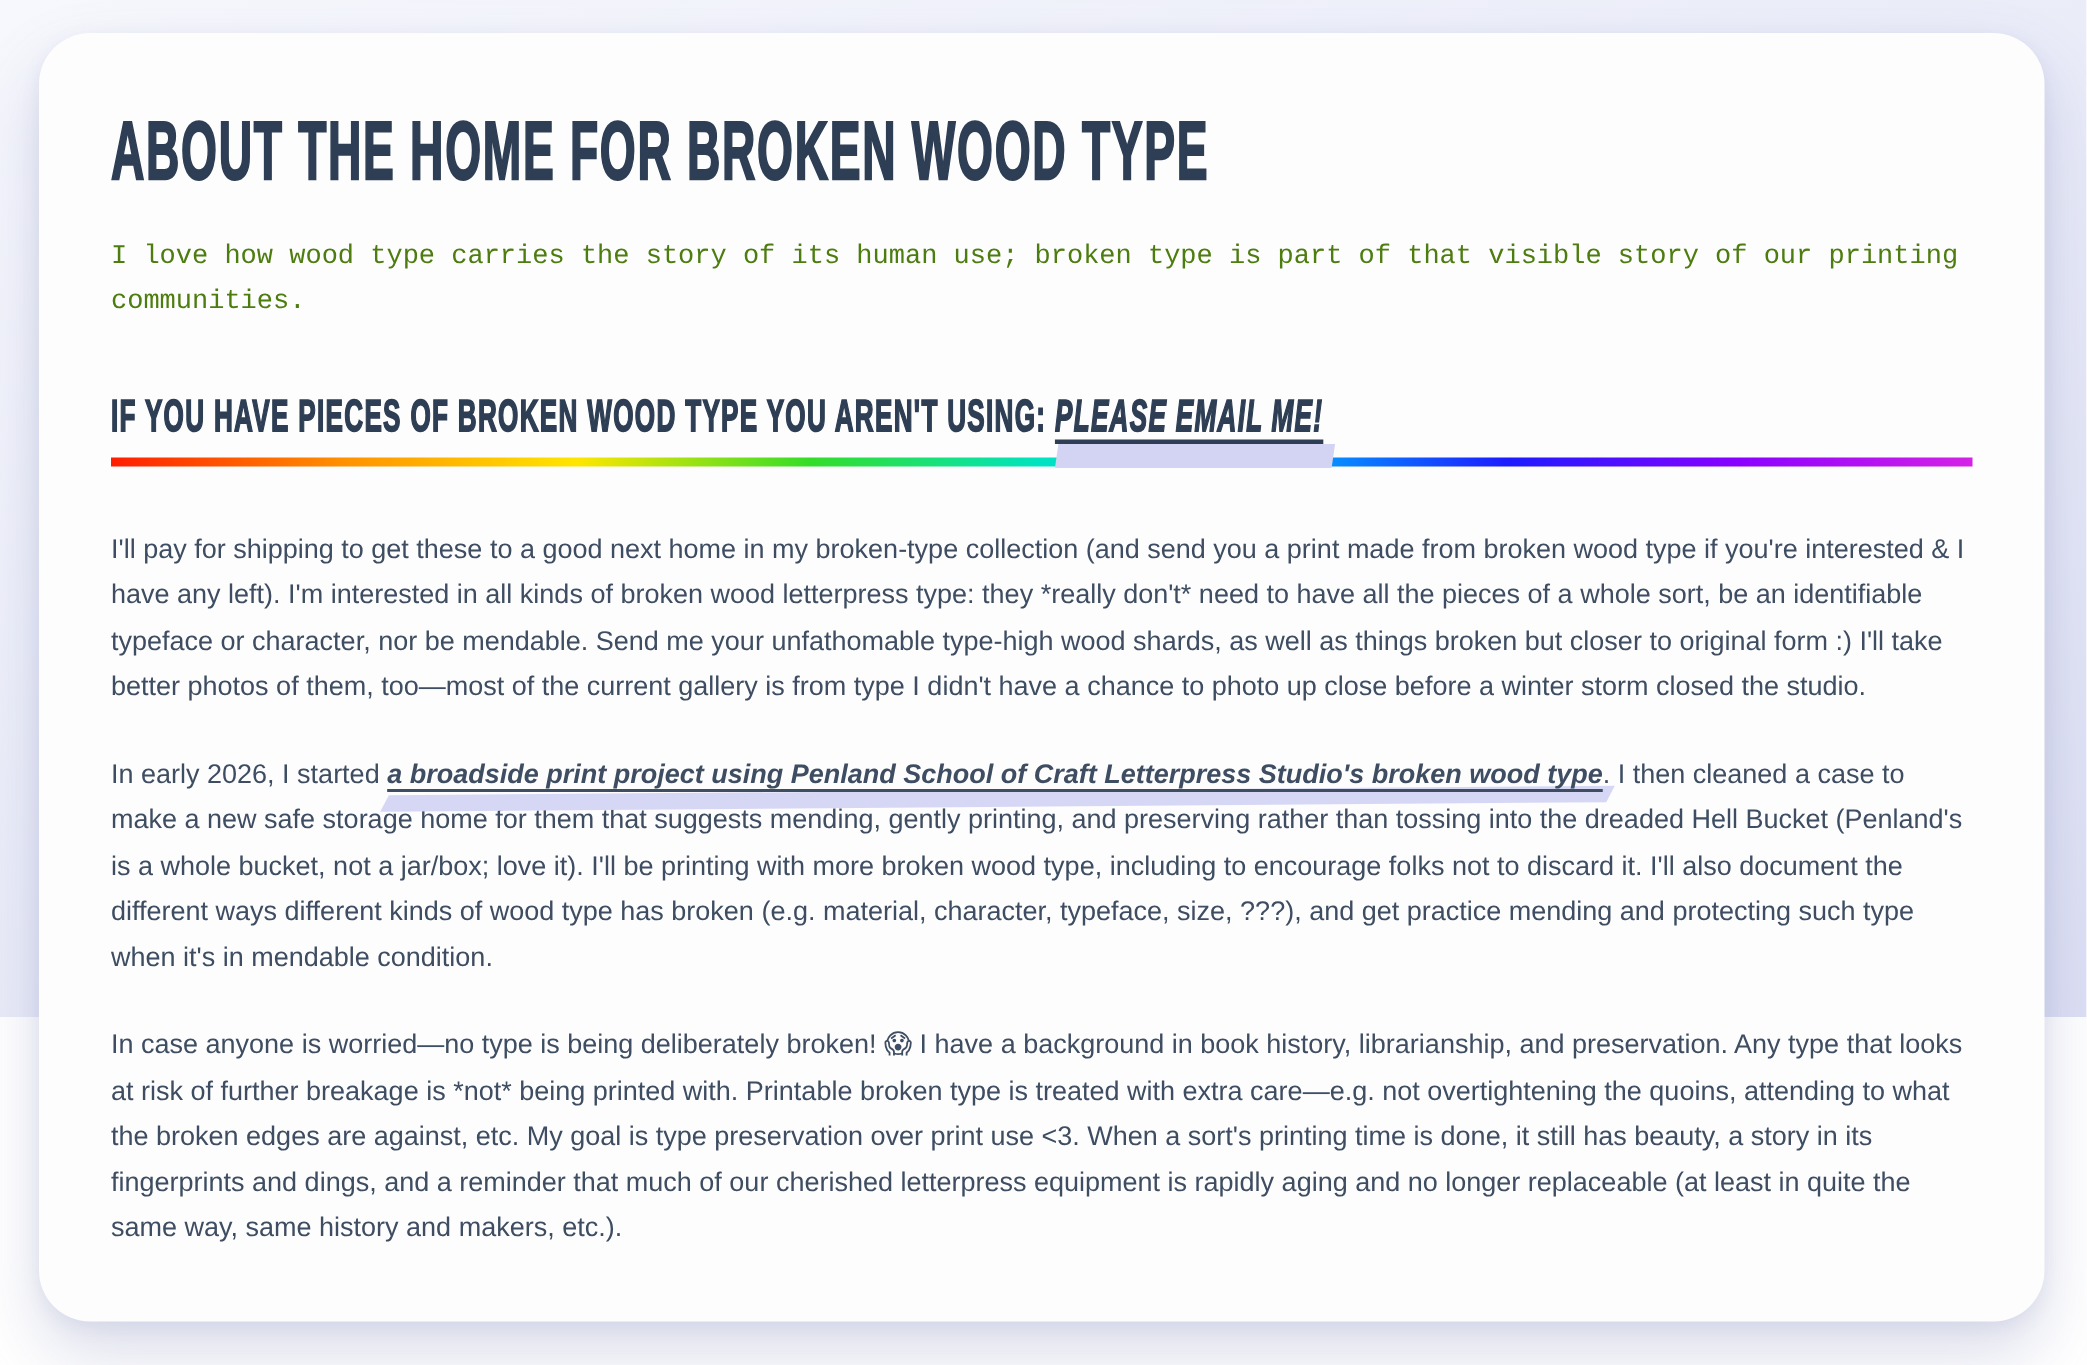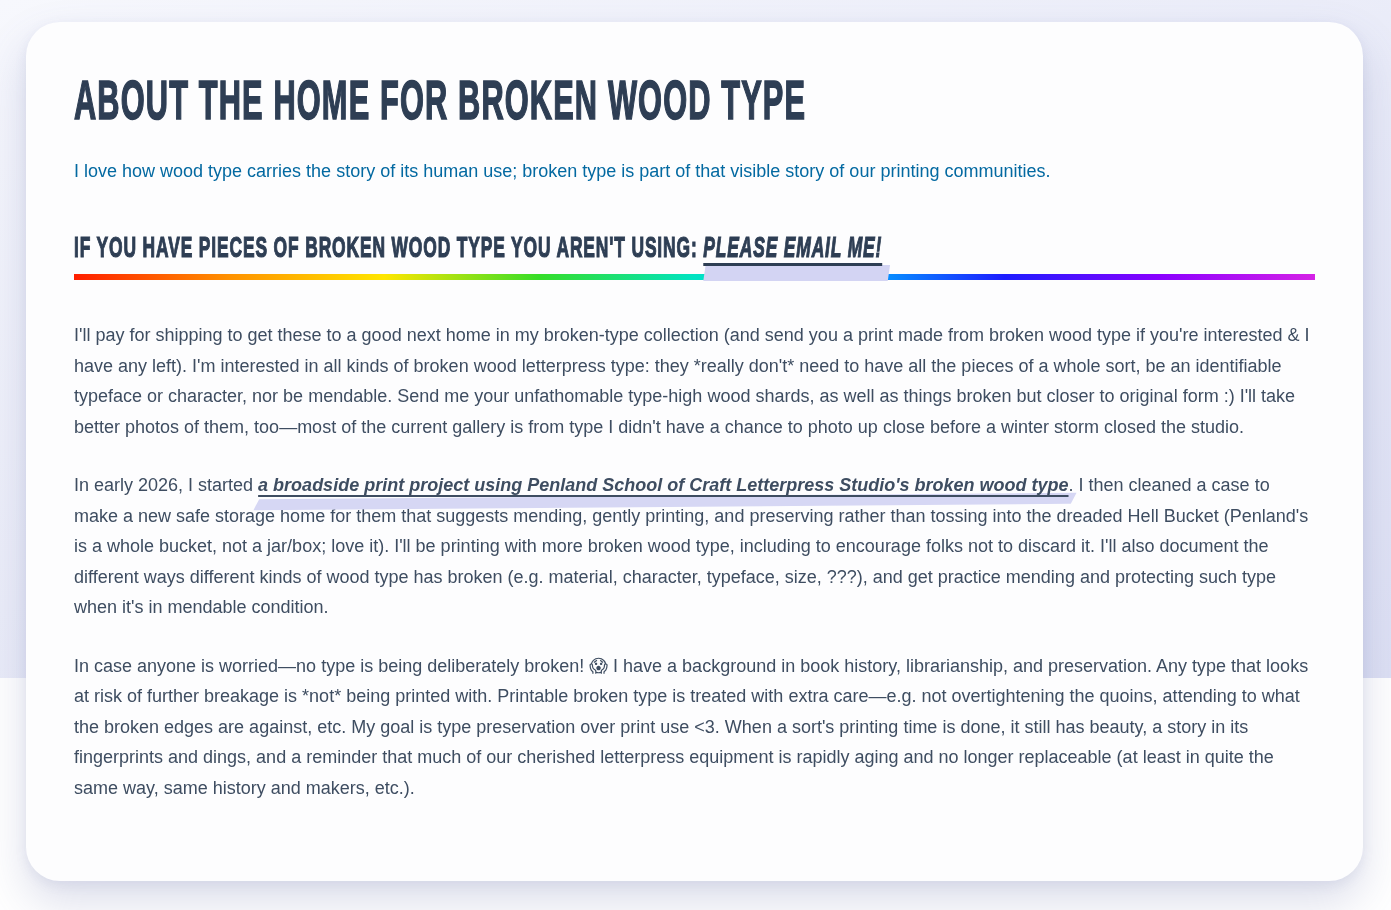--- a/index.html
+++ b/index.html
@@ -100,21 +100,21 @@
 </head>
 <body>
 
 <div class="page" style="background: linear-gradient(155deg, rgb(247, 248, 253) 0%, rgb(221, 224, 244) 100%);">
   <main class="card" style="background: rgb(253, 253, 254);">
 
     <h1 style="color: rgb(46, 62, 84);">
       <span class="condensed-inner">ABOUT THE HOME FOR BROKEN WOOD TYPE</span>
     </h1>
 
-    <p class="intro" style="color: #0369a1;">I love how wood type carries the story of its human use; broken type is part of that visible story of our printing communities.</p>
+    <p class="intro" style="color: #4d7c0f; font-family: Liberation Mono, monospace;">I love how wood type carries the story of its human use; broken type is part of that visible story of our printing communities.</p>
 
     <h2 style="color: rgb(46, 62, 84); text-align: right;">
       <span class="condensed-inner"><span>IF YOU HAVE PIECES OF BROKEN WOOD TYPE YOU AREN'T USING: </span><a class="email-link" href="#">PLEASE EMAIL ME!</a></span>
     </h2>
 
     <div class="rainbow" style="background: linear-gradient(90deg, rgb(255, 30, 0), rgb(255, 145, 0), rgb(255, 230, 0), rgb(53, 221, 40), rgb(0, 227, 194), rgb(0, 178, 255), rgb(28, 28, 255), rgb(138, 0, 255), rgb(213, 34, 230));"></div>
 
     <p style="color: rgb(62, 77, 97);">I'll pay for shipping to get these to a good next home in my broken-type collection (and send you a print made from broken wood type if you're interested &amp; I have any left). I'm interested in all kinds of broken wood letterpress type: they *really don't* need to have all the pieces of a whole sort, be an identifiable typeface or character, nor be mendable. Send me your unfathomable type-high wood shards, as well as things broken but closer to original form :) I'll take better photos of them, too—most of the current gallery is from type I didn't have a chance to photo up close before a winter storm closed the studio.</p>
 
     <p style="color: rgb(62, 77, 97);"><span>In early 2026, I started </span><a class="broadside-link" href="#">a broadside print project using Penland School of Craft Letterpress Studio's broken wood type</a><span>. I then cleaned a case to make a new safe storage home for them that suggests mending, gently printing, and preserving rather than tossing into the dreaded Hell Bucket (Penland's is a whole bucket, not a jar/box; love it). I'll be printing with more broken wood type, including to encourage folks not to discard it. I'll also document the different ways different kinds of wood type has broken (e.g. material, character, typeface, size, ???), and get practice mending and protecting such type when it's in mendable condition.</span></p>

